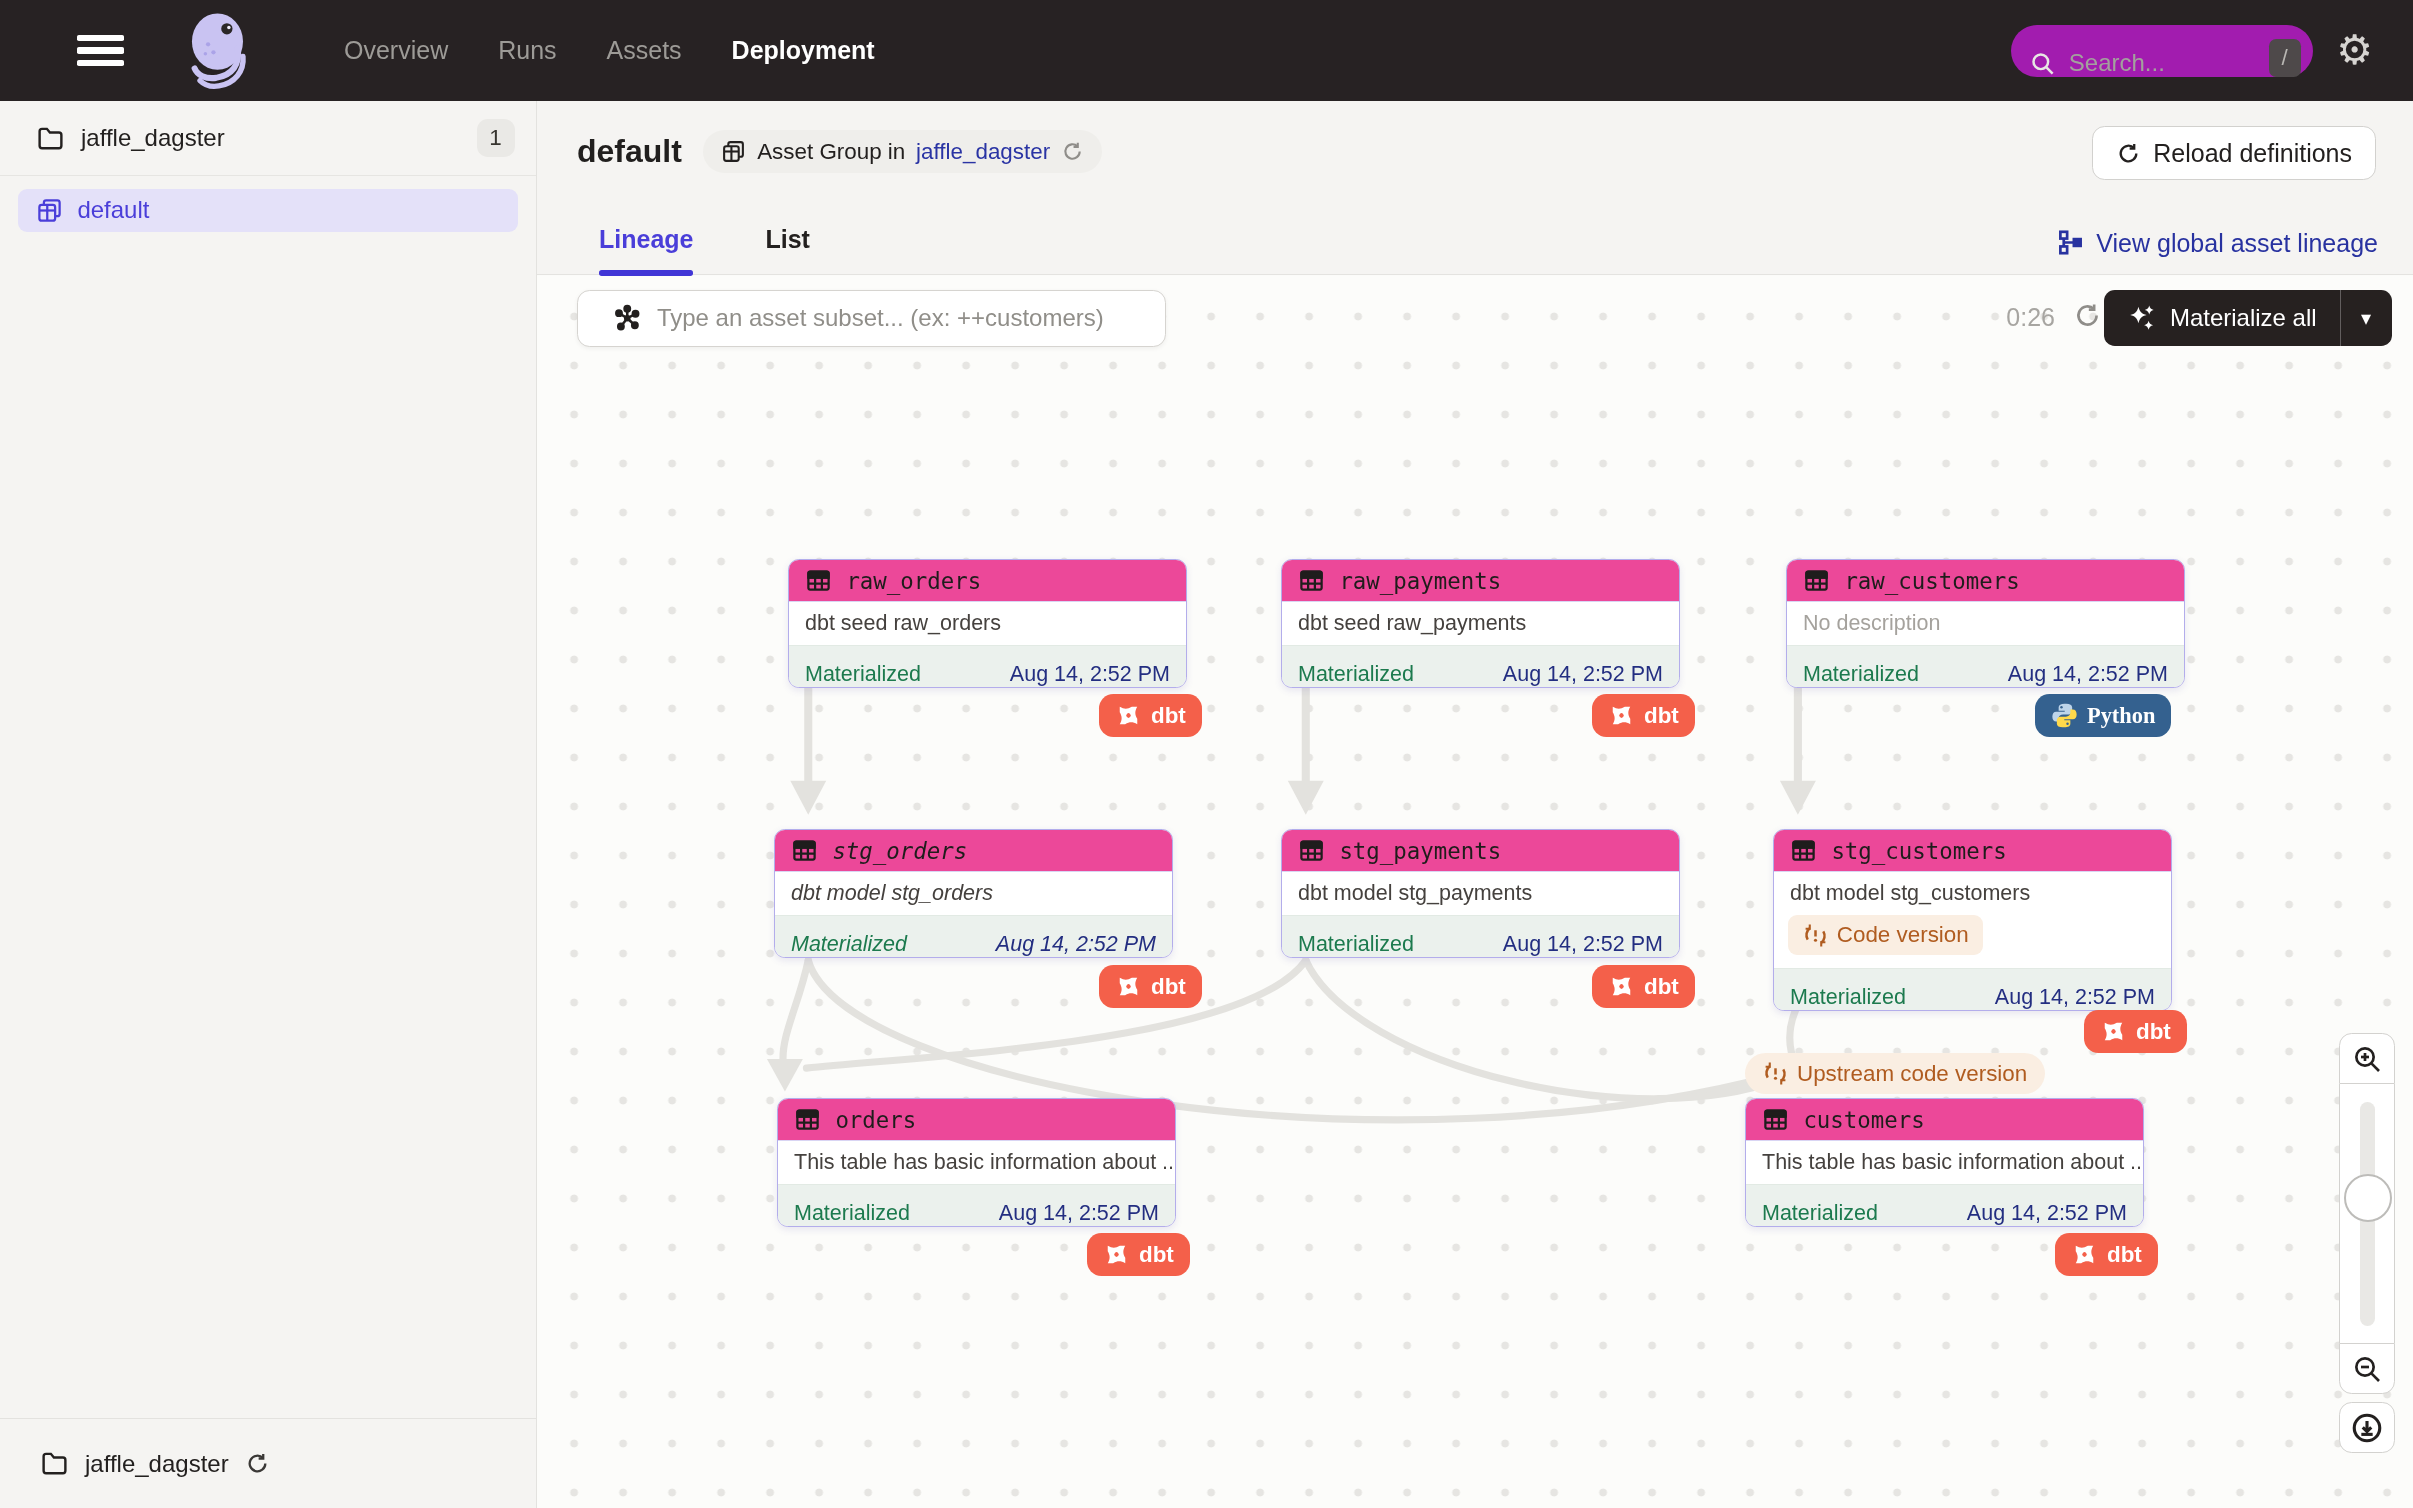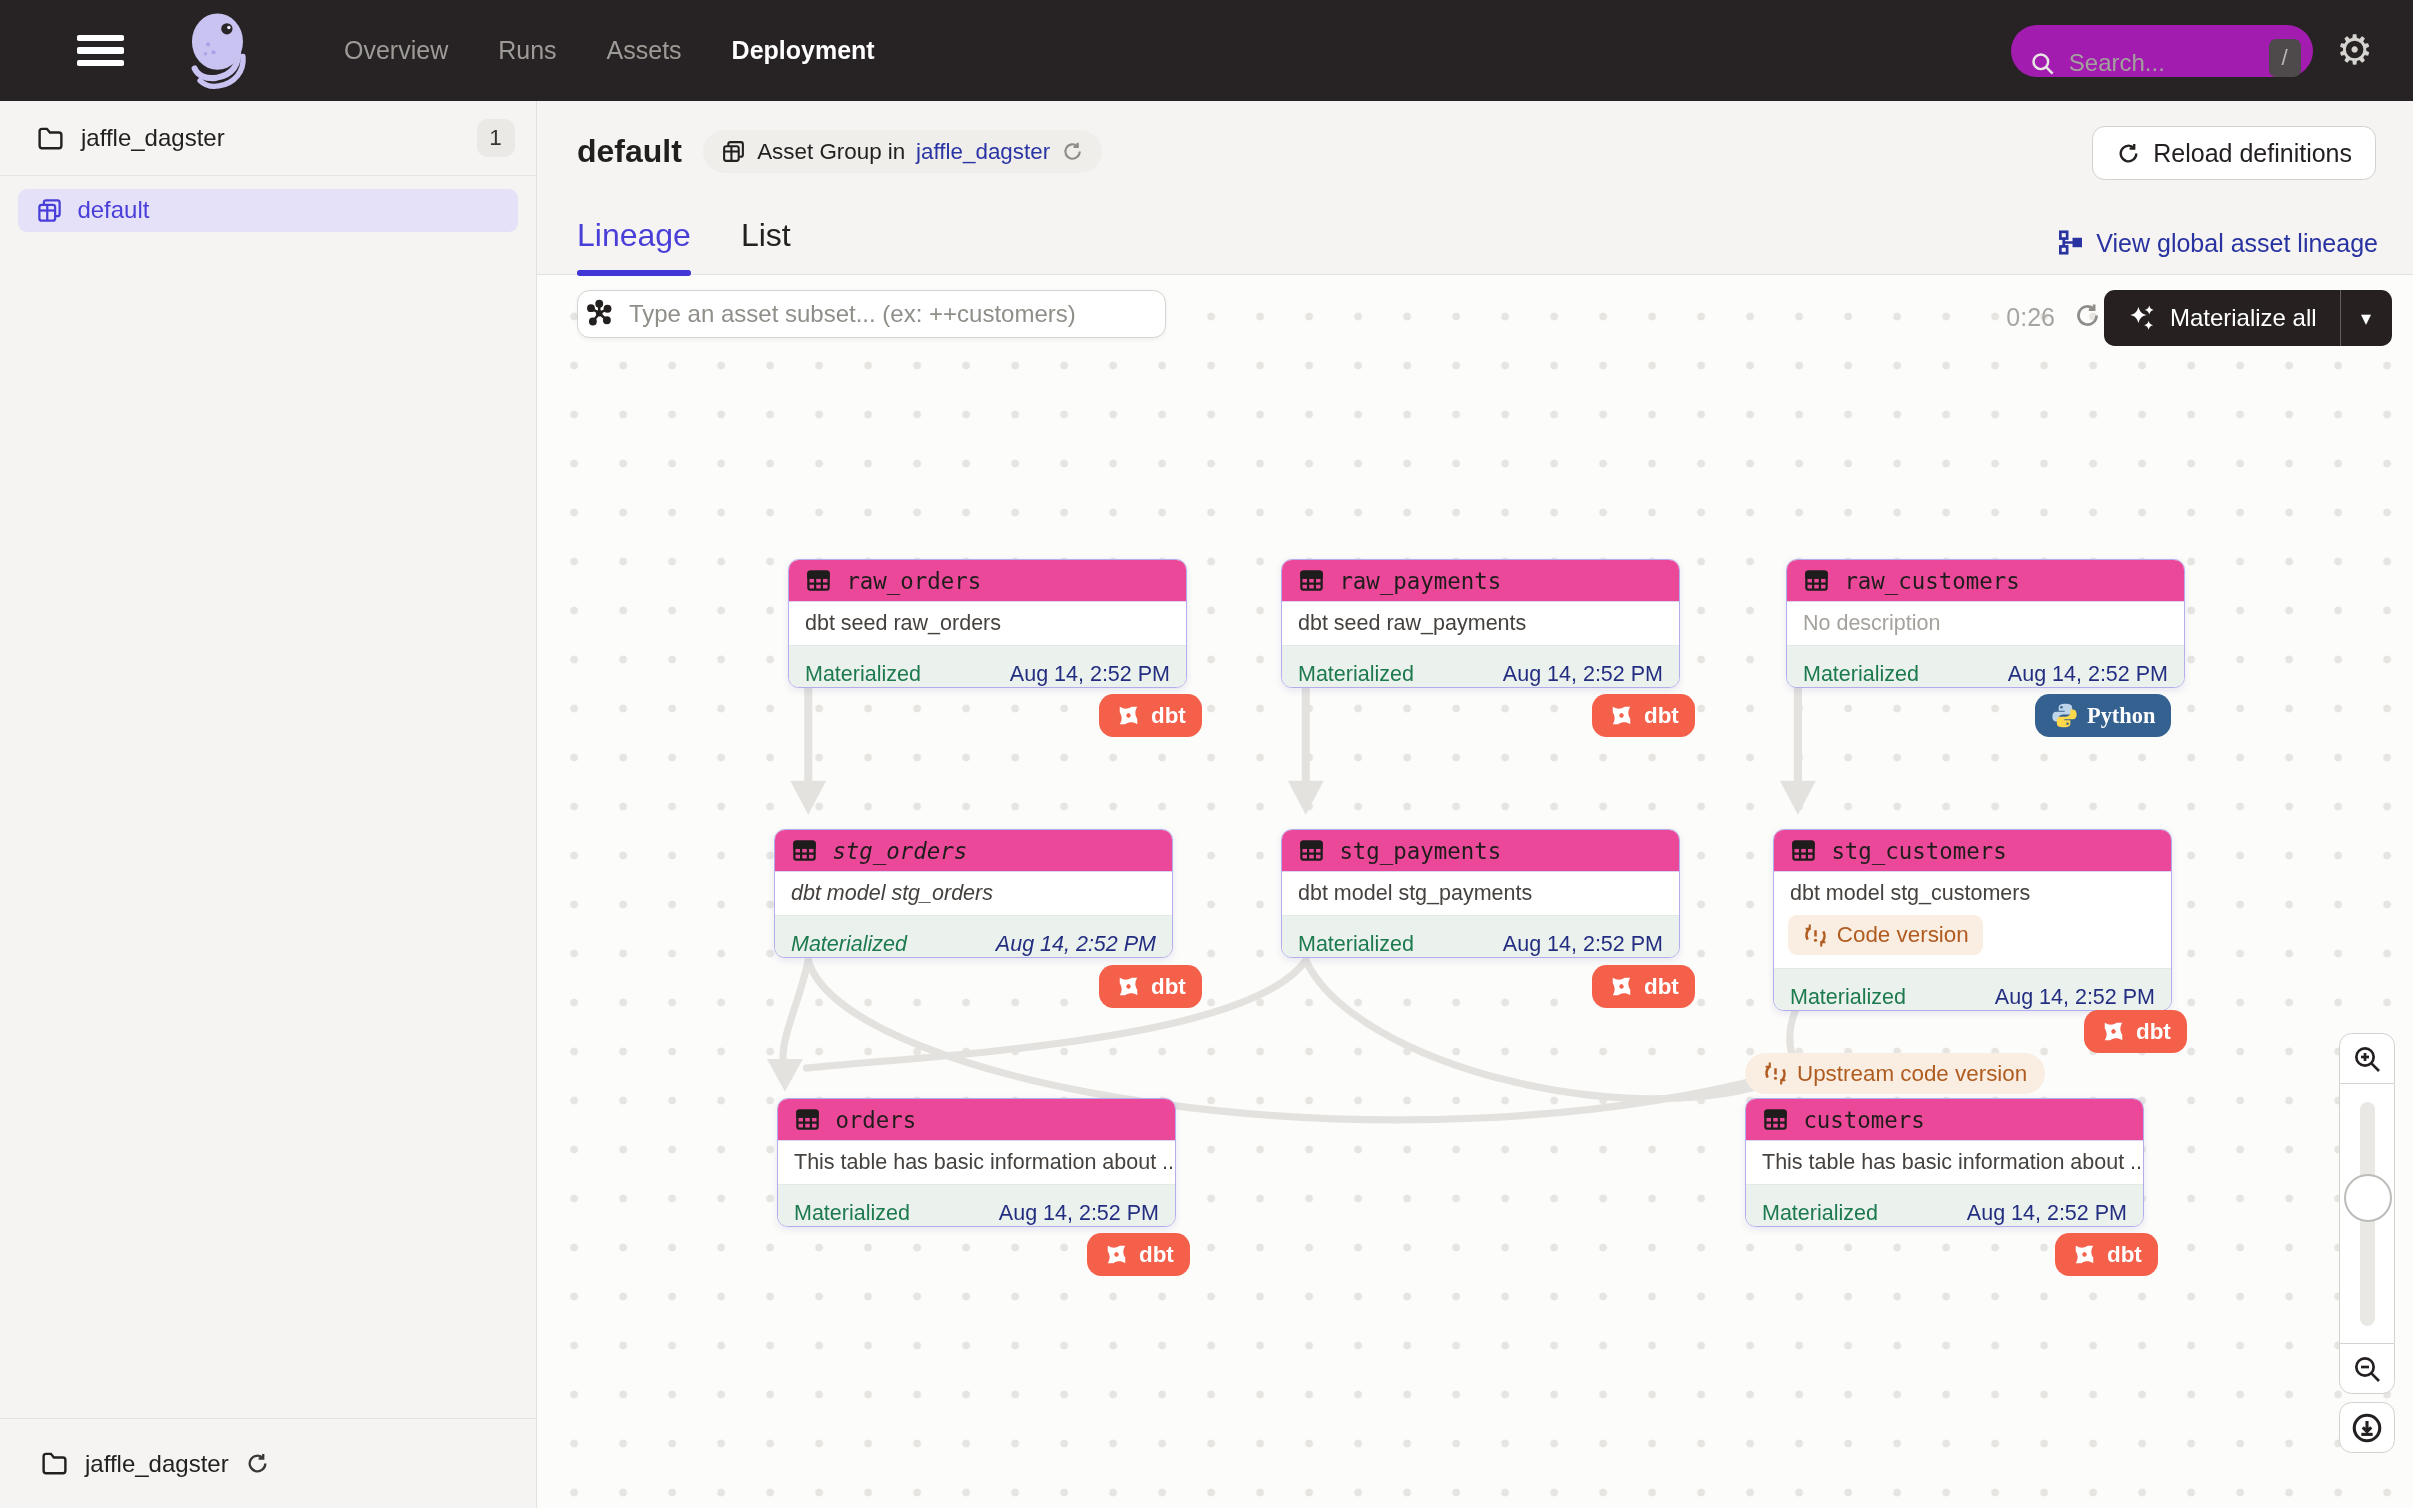--- a/index.html
+++ b/index.html
@@ -48,35 +48,35 @@
     background:#F5F4F2; border-bottom:1.3px solid #E4E3E0; }
   .title-row { position:absolute; left:40px; top:29px; display:flex; align-items:center; gap:21.5px; }
   .page-title { font-size:32px; font-weight:bold; color:#211F1E; }
   .group-pill { height:43px; background:#EFEEEB; border-radius:21.5px; display:flex; align-items:center;
     padding:0 18px; gap:10.8px; font-size:22.4px; color:#23201F; }
   .group-pill a { color:#2A34A4; text-decoration:none; cursor:pointer; }
   .reload-btn { position:absolute; right:38px; top:25px; height:54px; background:#FFFFFF;
     border:1.8px solid #D2D1CE; border-radius:12.6px; display:flex; align-items:center; gap:12.6px;
     padding:0 23px; font-size:25px; color:#23201F; cursor:pointer; font-family:"Liberation Sans",sans-serif; }
   .tabs { position:absolute; left:40px; bottom:0; display:flex; gap:50px; }
-  .tab { font-size:32px; padding-bottom:20px; cursor:pointer; color:#23201F; font-weight:normal; position:relative; }
+  .tab { font-size:25px; padding-bottom:20px; cursor:pointer; color:#23201F; font-weight:bold; position:relative;margin-left:22px; }
   .tab.active { color:#4A3ED9; }
   .tab.active::after { content:""; position:absolute; left:0; right:0; bottom:-1.8px; height:5.4px;
     background:#4136D6; border-radius:2.7px; }
   .global-lineage-link { position:absolute; right:36px; bottom:16px; display:flex; align-items:flex-start;
     gap:12.6px; font-size:25px; color:#2832A0; cursor:pointer; }
 
   
   #canvas { position:absolute; left:537px; top:276px; width:1877px; height:1233px; background:#FCFCFA;
     background-image:radial-gradient(circle, #E6E5E2 3.6px, transparent 4.3px);
     background-size:49px 49px; background-position:12.6px 16px; overflow:hidden; }
   #edges { position:absolute; left:0; top:0; pointer-events:none; }
 
-  .subset-input { position:absolute; left:40px; top:13.5px; width:589px; height:48px; background:#FFFFFF;
-    border:1.8px solid #D6D4D0; border-radius:12.6px; display:flex; align-items:center; padding:0 6px;
+  .subset-input { position:absolute; left:40px; top:13.5px; width:589px; height:57px; background:#FFFFFF;
+    border:1.8px solid #D6D4D0; border-radius:12.6px; display:flex; align-items:center; padding:0 34px;
     box-shadow:0 1.8px 4.5px rgba(0,0,0,0.05); }
   .subset-input input { flex:1; min-width:0; border:none; outline:none; font-size:24px; color:#23201F;
     margin-left:14.4px; font-family:"Liberation Sans",sans-serif; background:transparent; }
   .subset-input input::placeholder { color:#908E89; }
   .timer { position:absolute; right:359px; top:27px; font-size:25px; color:#A7A5A1; }
   .timer-refresh { position:absolute; right:312px; top:25px; cursor:pointer; }
   .materialize-btn { position:absolute; right:22.4px; top:14.4px; height:56px; background:#262120;
     border:none; border-radius:10.8px; display:flex; align-items:center; color:#FFFFFF;
     font-size:24px; cursor:pointer; padding:0; font-family:"Liberation Sans",sans-serif; }
   .materialize-main { display:flex; align-items:center; gap:12.6px; padding:0 23px; height:100%; }

